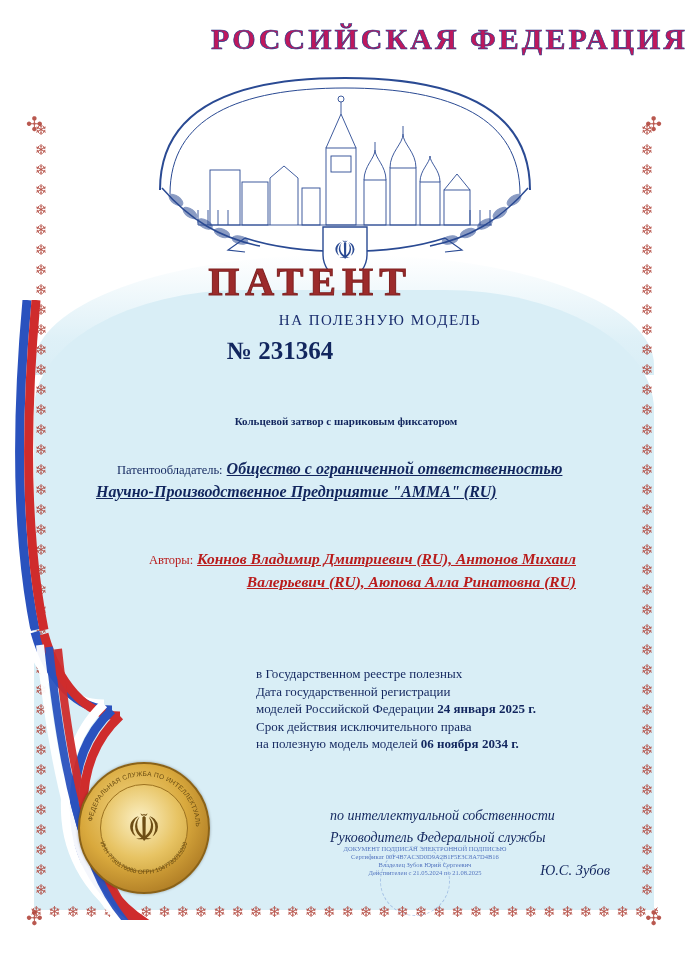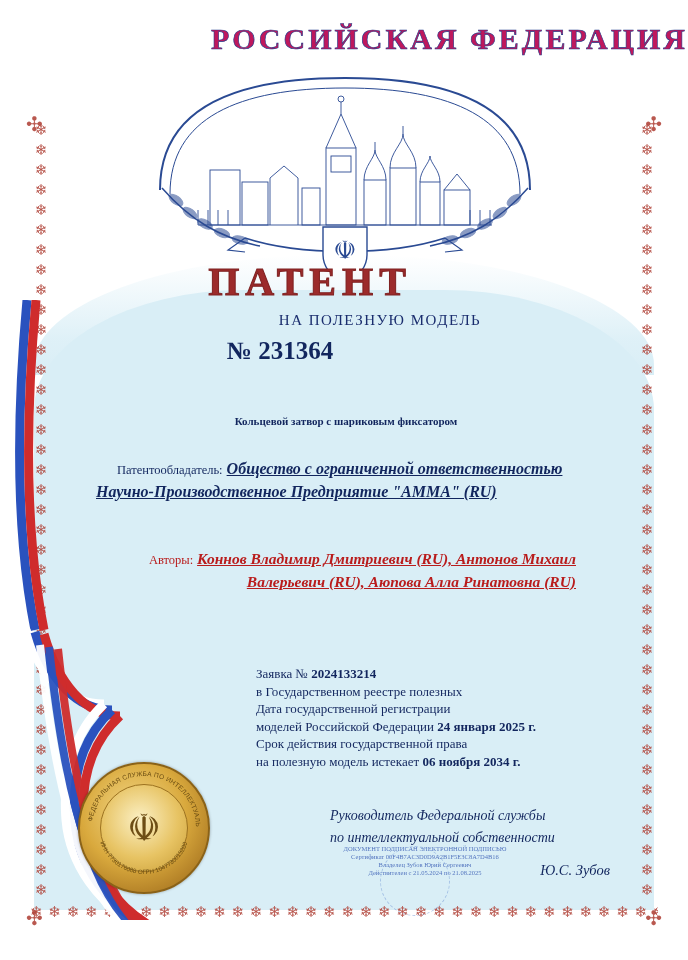--- a/index.html
+++ b/index.html
@@ -385,40 +385,36 @@
     <span class="small-label">Патентообладатель:</span>
     <span class="bi">Общество с ограниченной ответственностью Научно-Производственное Предприятие "АММА" (RU)</span>
   </div>
 
   <div class="block-authors">
     <span class="small-label">Авторы:</span>
     <span class="bi">Коннов Владимир Дмитриевич (RU), Антонов Михаил Валерьевич (RU), Аюпова Алла Ринатовна (RU)</span>
   </div>
 
   <div class="details">
-    <div>
-      <span>Заявка №</span>
-      <b>2024133214</b>
-    </div>
     <div>в Государственном реестре полезных</div>
     <div>Дата государственной регистрации</div>
     <div>
       <span>моделей Российской Федерации</span>
       <b>24 января 2025 г.</b>
     </div>
-    <div>Срок действия государственной права</div>
+    <div>Срок действия исключительного права</div>
     <div>
-      <span>на полезную модель истекает</span>
+      <span>на полезную модель моделей</span>
       <b>06 ноября 2034 г.</b>
     </div>
   </div>
 
   <div class="sig">
+    <div>по интеллектуальной собственности</div>
     <div>Руководитель Федеральной службы</div>
-    <div>по интеллектуальной собственности</div>
   </div>
   <div class="e-sig">
     <div>ДОКУМЕНТ ПОДПИСАН ЭЛЕКТРОННОЙ ПОДПИСЬЮ</div>
     <div>Сертификат 00F4B7AC3D0D9A2B1F5E3C8A7D4B16</div>
     <div>Владелец Зубов Юрий Сергеевич</div>
     <div>Действителен с 21.05.2024 по 21.08.2025</div>
   </div>
   <div class="stamp-circle"></div>
   <div class="sig-name">Ю.С. Зубов</div>
 

